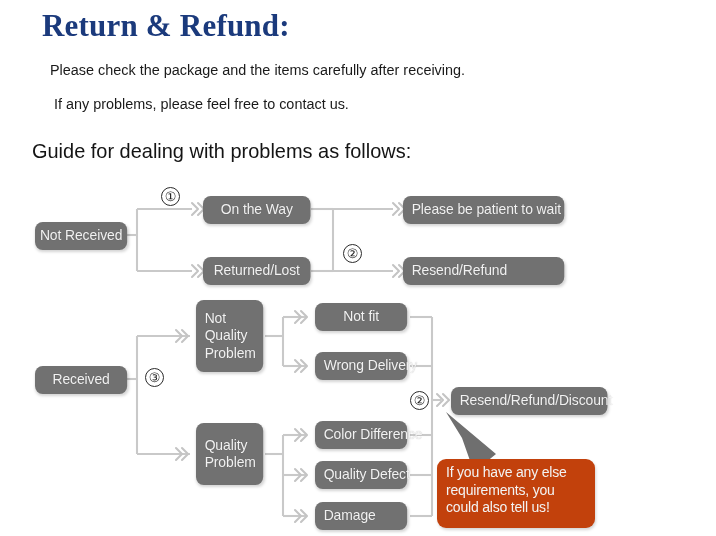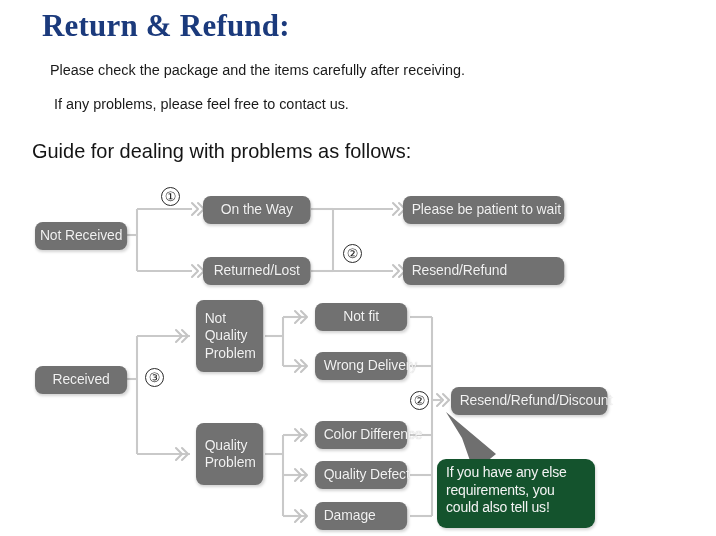--- a/index.html
+++ b/index.html
@@ -117,21 +117,21 @@
     box-sizing: border-box;
   }
 
   
   #callout-bubble {
     position: absolute;
     left: 437px;
     top: 459px;
     width: 158px;
     height: 69px;
-    background: #14532d;
+    background: #c2410c;
     border-radius: 9px;
     color: #f3f3f3;
     font-family: "Liberation Sans", sans-serif;
     font-size: 14px;
     line-height: 1.26;
     padding: 5px 9px 0 9px;
     box-sizing: border-box;
     box-shadow: 1px 2px 3px rgba(0,0,0,0.17);
     letter-spacing: -0.2px;
   }

